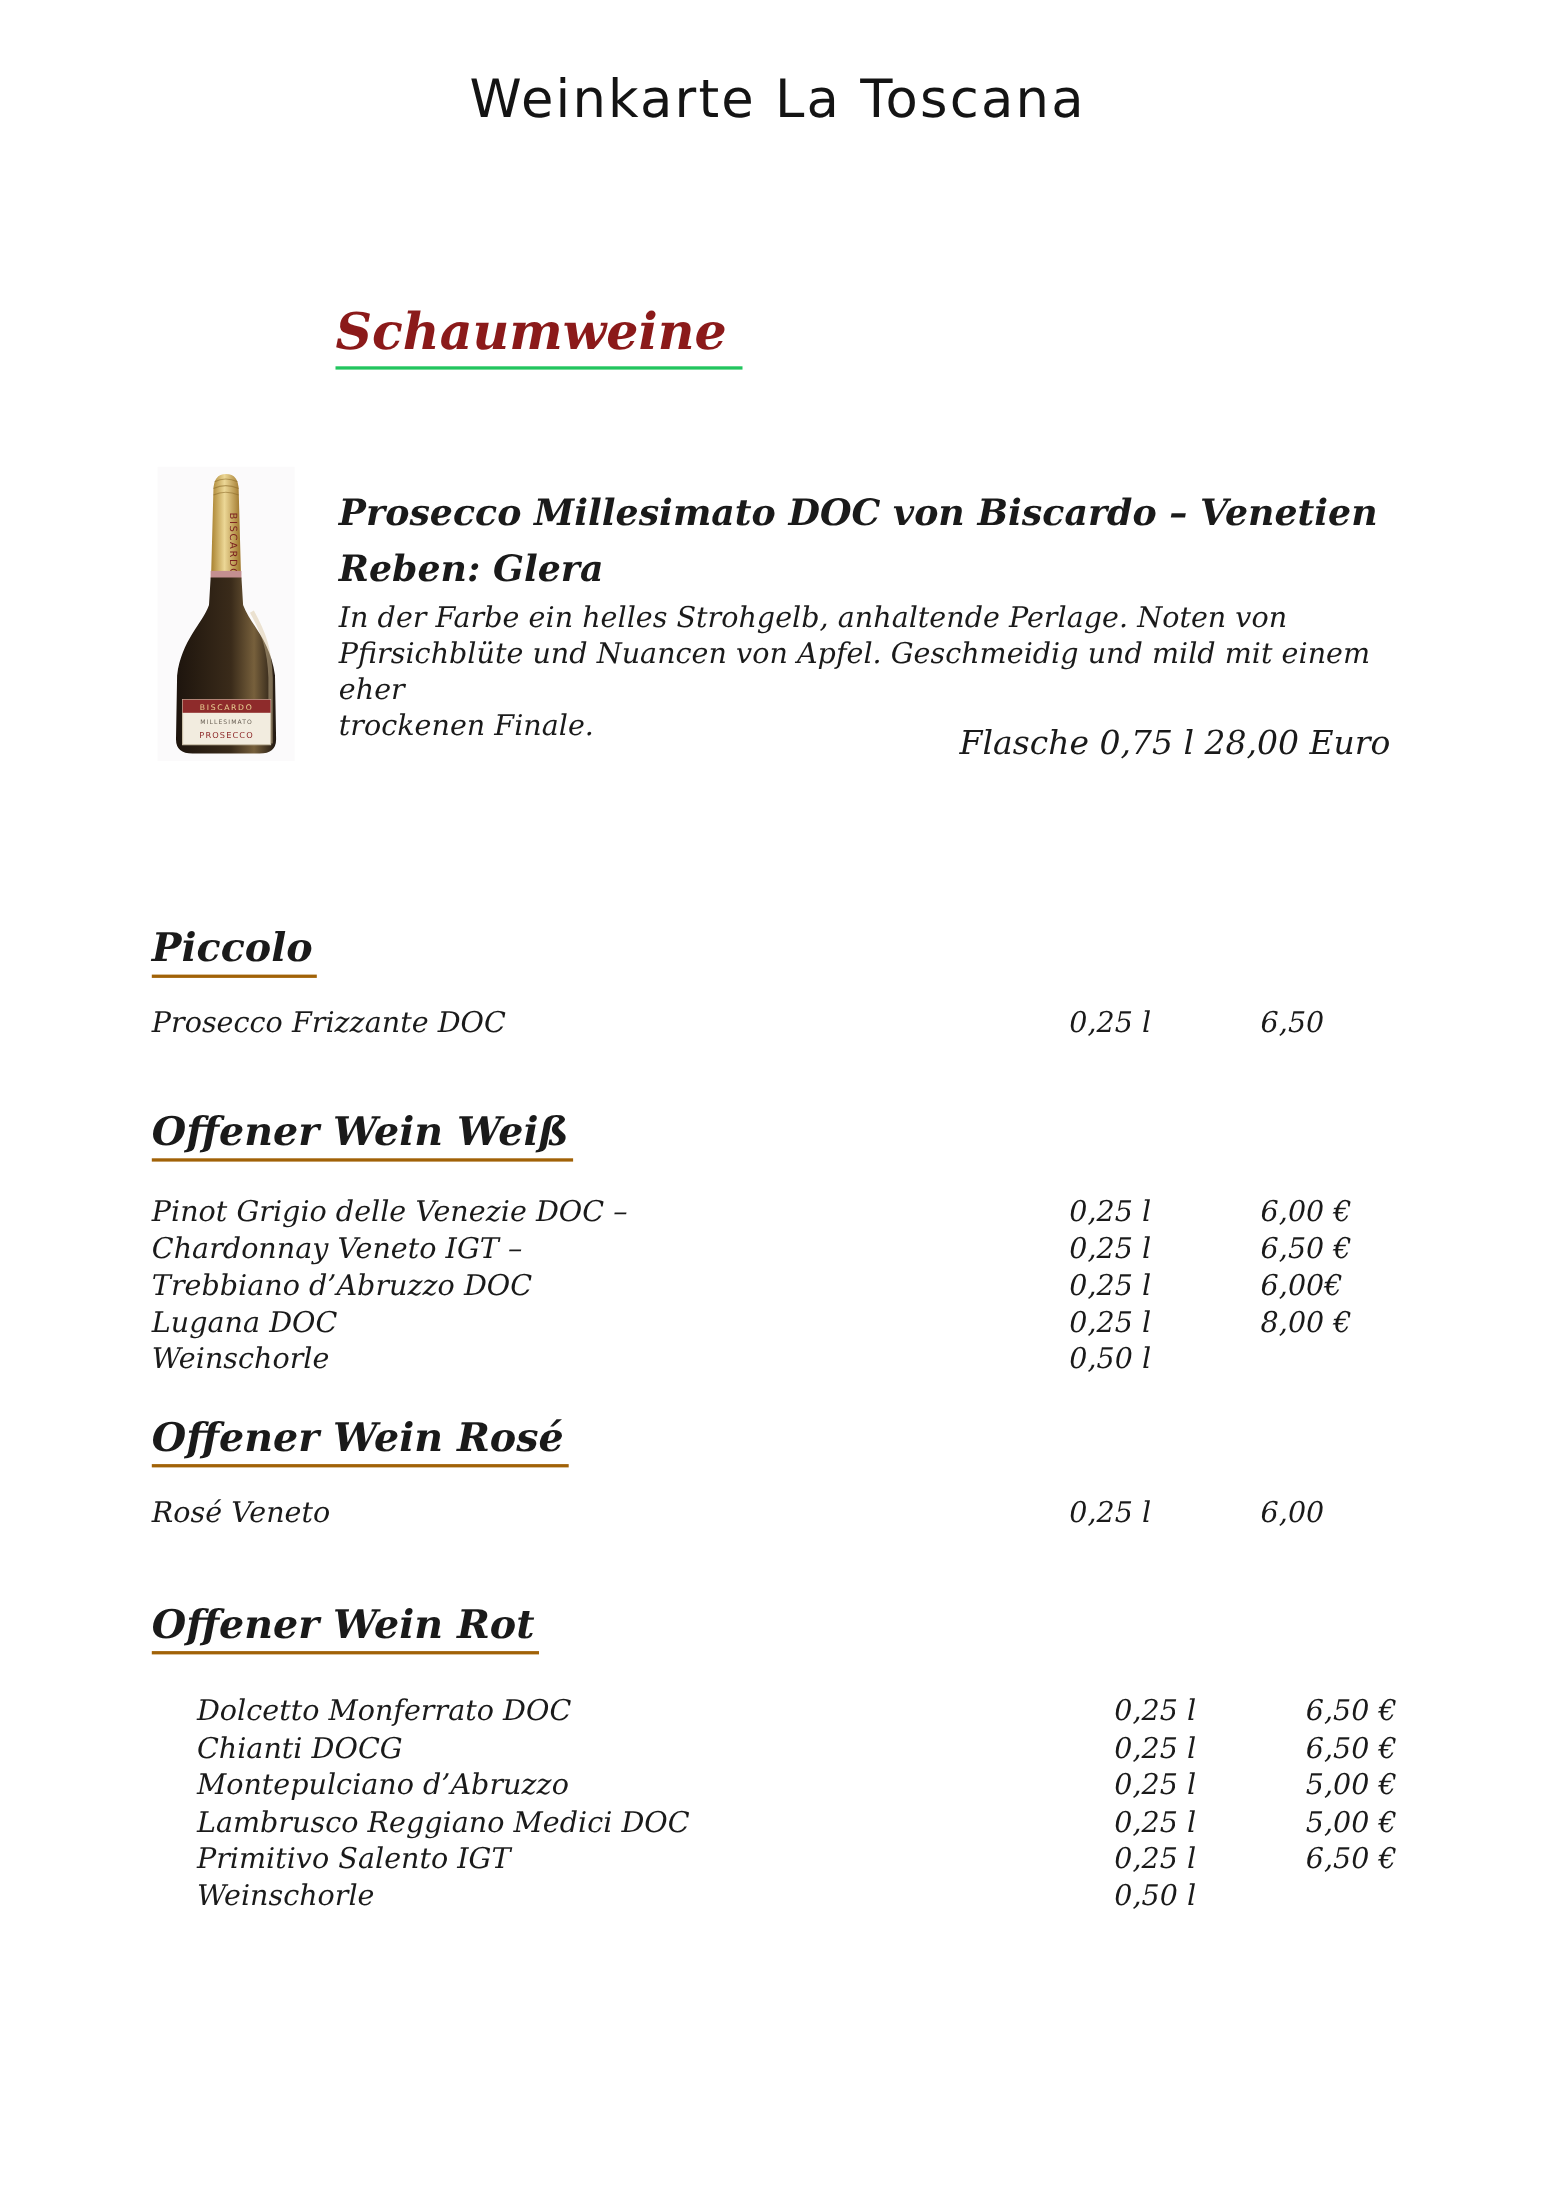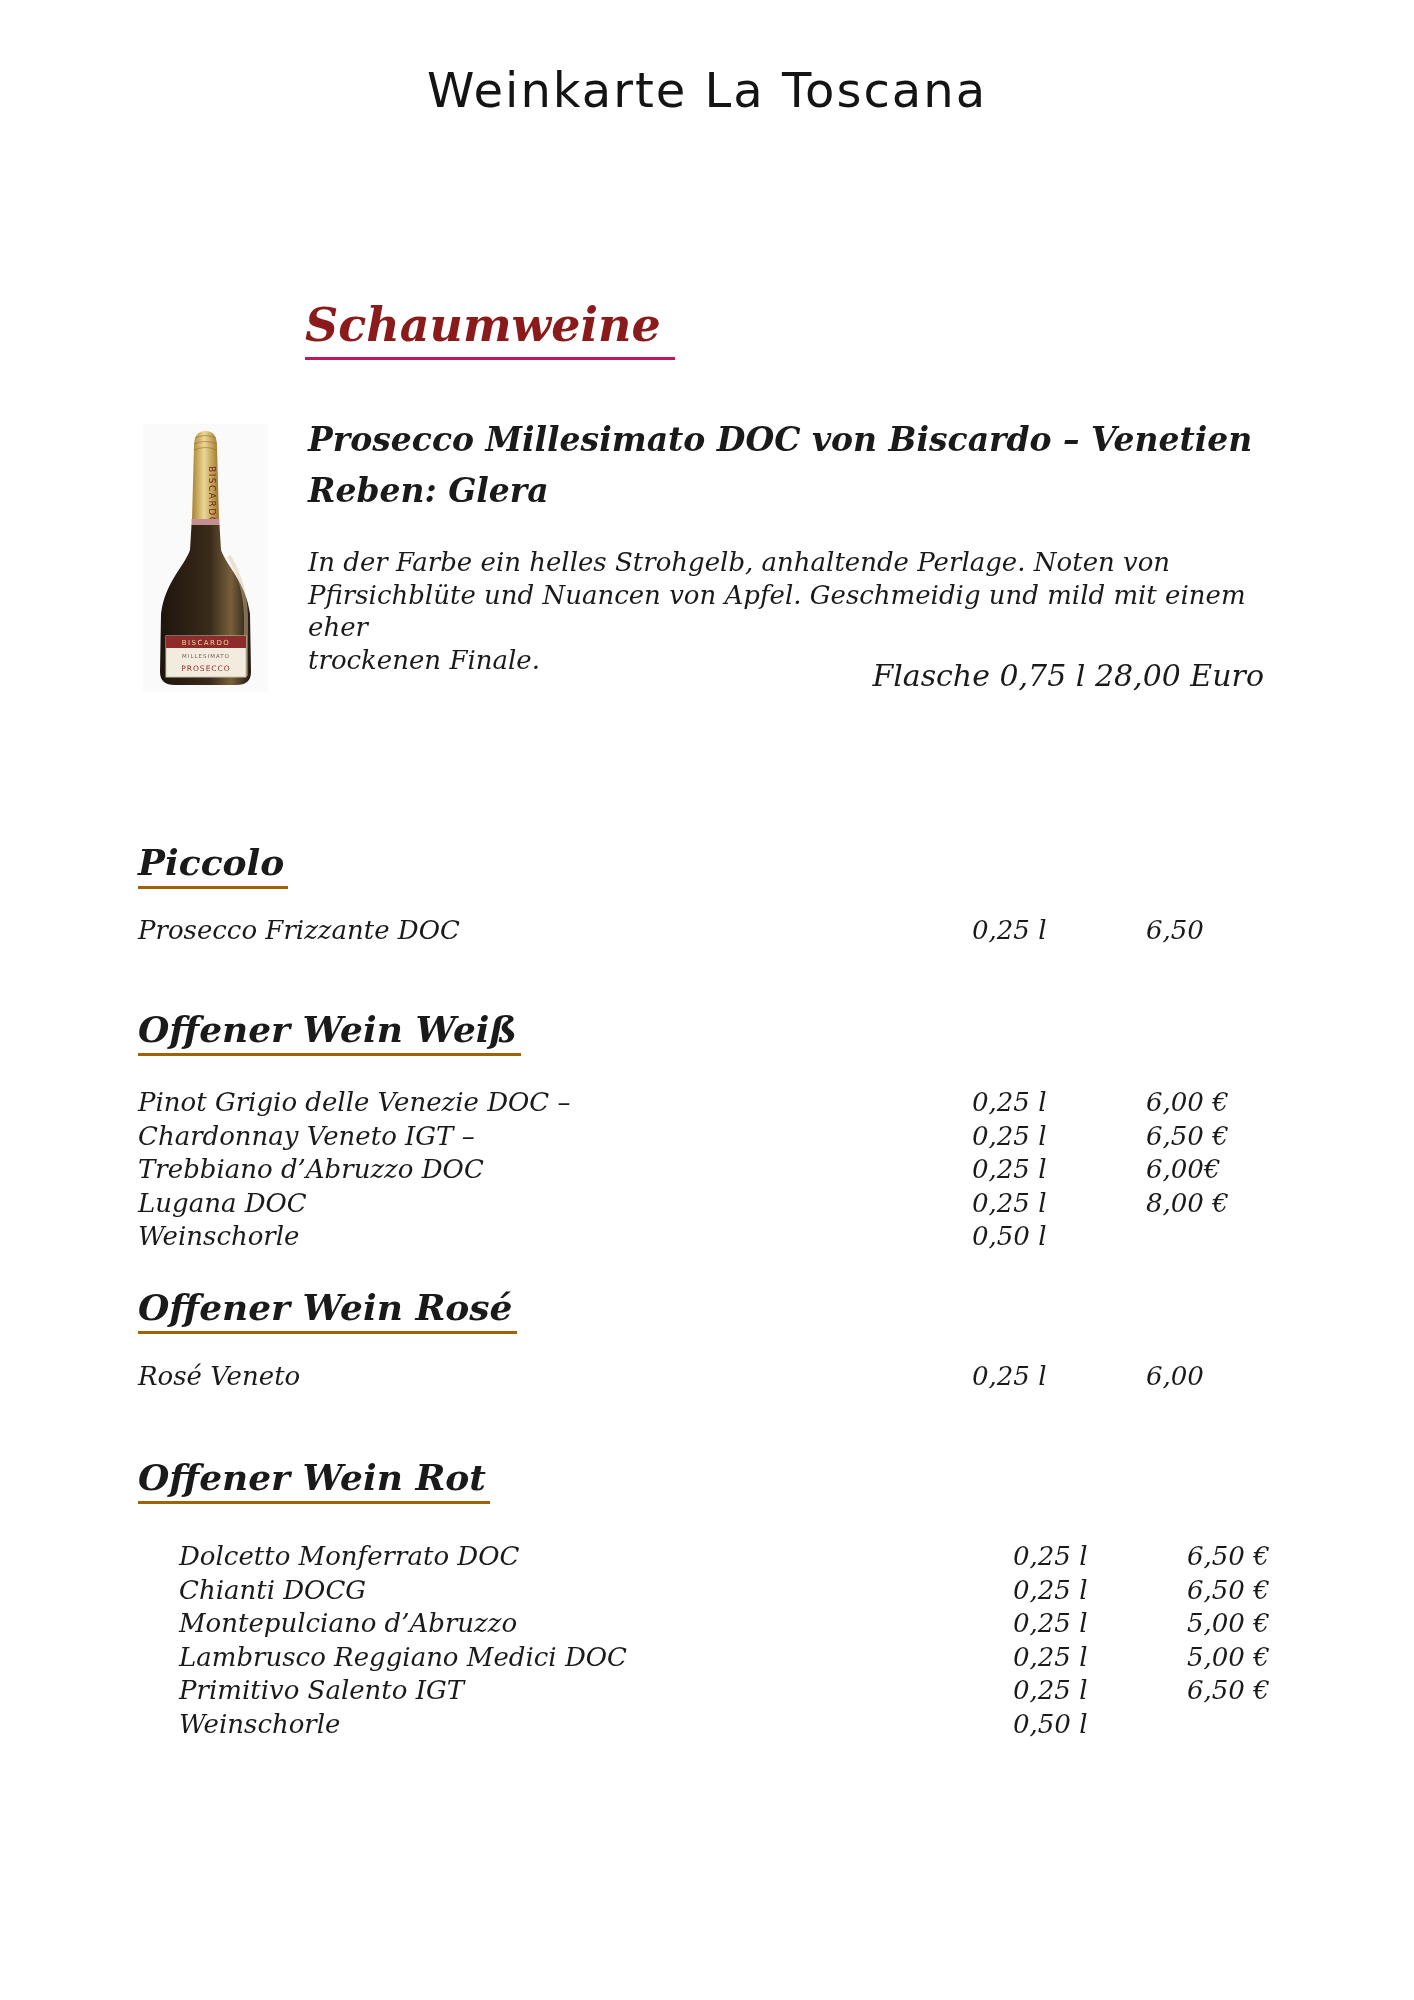--- a/index.html
+++ b/index.html
@@ -9,31 +9,31 @@
   }
   .page { position:absolute; inset:0; }
 
   .title {
     position:absolute; top:62px; left:0; width:100%;
     text-align:center; font-family:cursive, "DejaVu Sans", sans-serif;
     font-size:48px; letter-spacing:2px; color:#141414; font-weight:normal;
   }
 
   .script-heading {
-    position:absolute; top:300px; left:305px;
+    position:absolute; top:276px; left:305px;
     font-family:cursive, "DejaVu Serif", serif;
     font-style:italic; font-weight:bold; font-size:46px;
-    color:#8b1a1a; border-bottom:3px solid #be185d;
+    color:#8b1a1a; border-bottom:3px solid #22c55e;
     padding:0 14px 6px 0; line-height:1.1;
   }
 
   .bottle-figure { position:absolute; left:143px; top:424px; width:125px; height:268px; }
 
   .featured-name {
-    position:absolute; left:308px; top:414px; width:950px;
+    position:absolute; left:308px; top:440px; width:950px;
     font-size:33px; font-weight:bold; font-style:italic; line-height:51px;
   }
   .featured-desc {
     position:absolute; left:308px; top:546px; width:990px;
     font-size:26px; font-style:italic; line-height:32.5px;
   }
   .featured-price {
     position:absolute; left:308px; top:658px; width:956px; text-align:right;
     font-size:30px; font-weight:normal; font-style:italic;
   }

